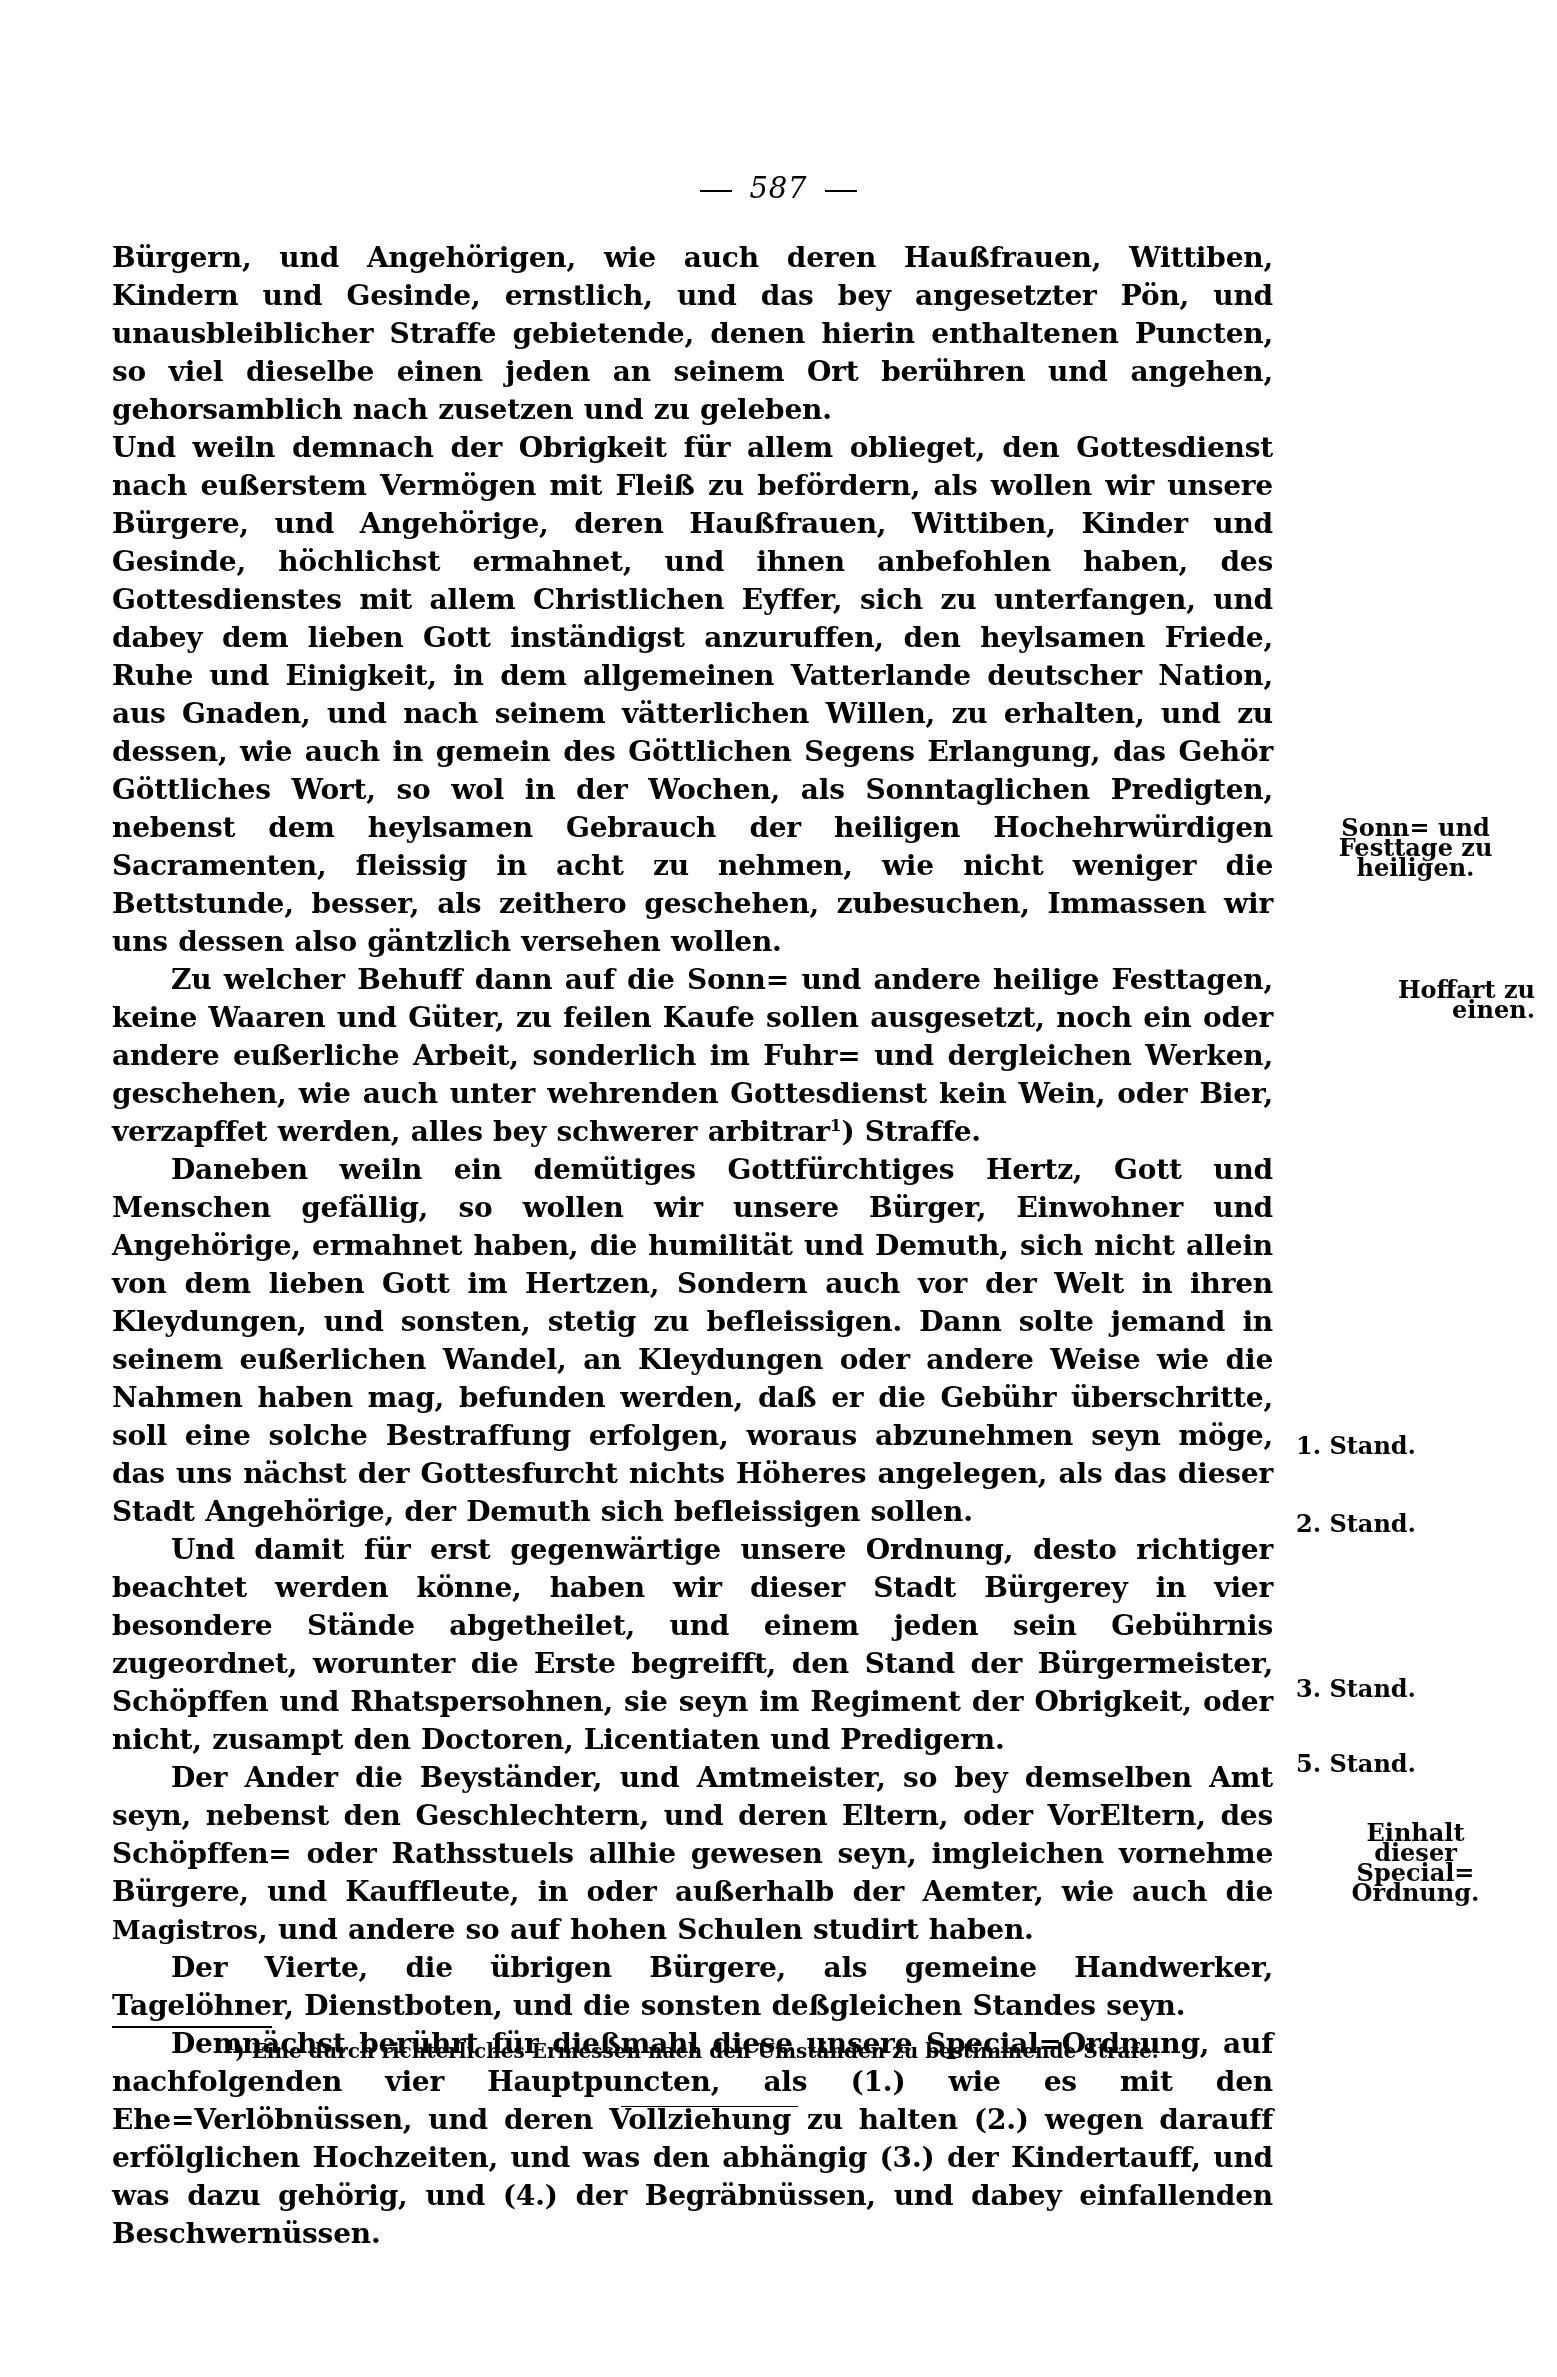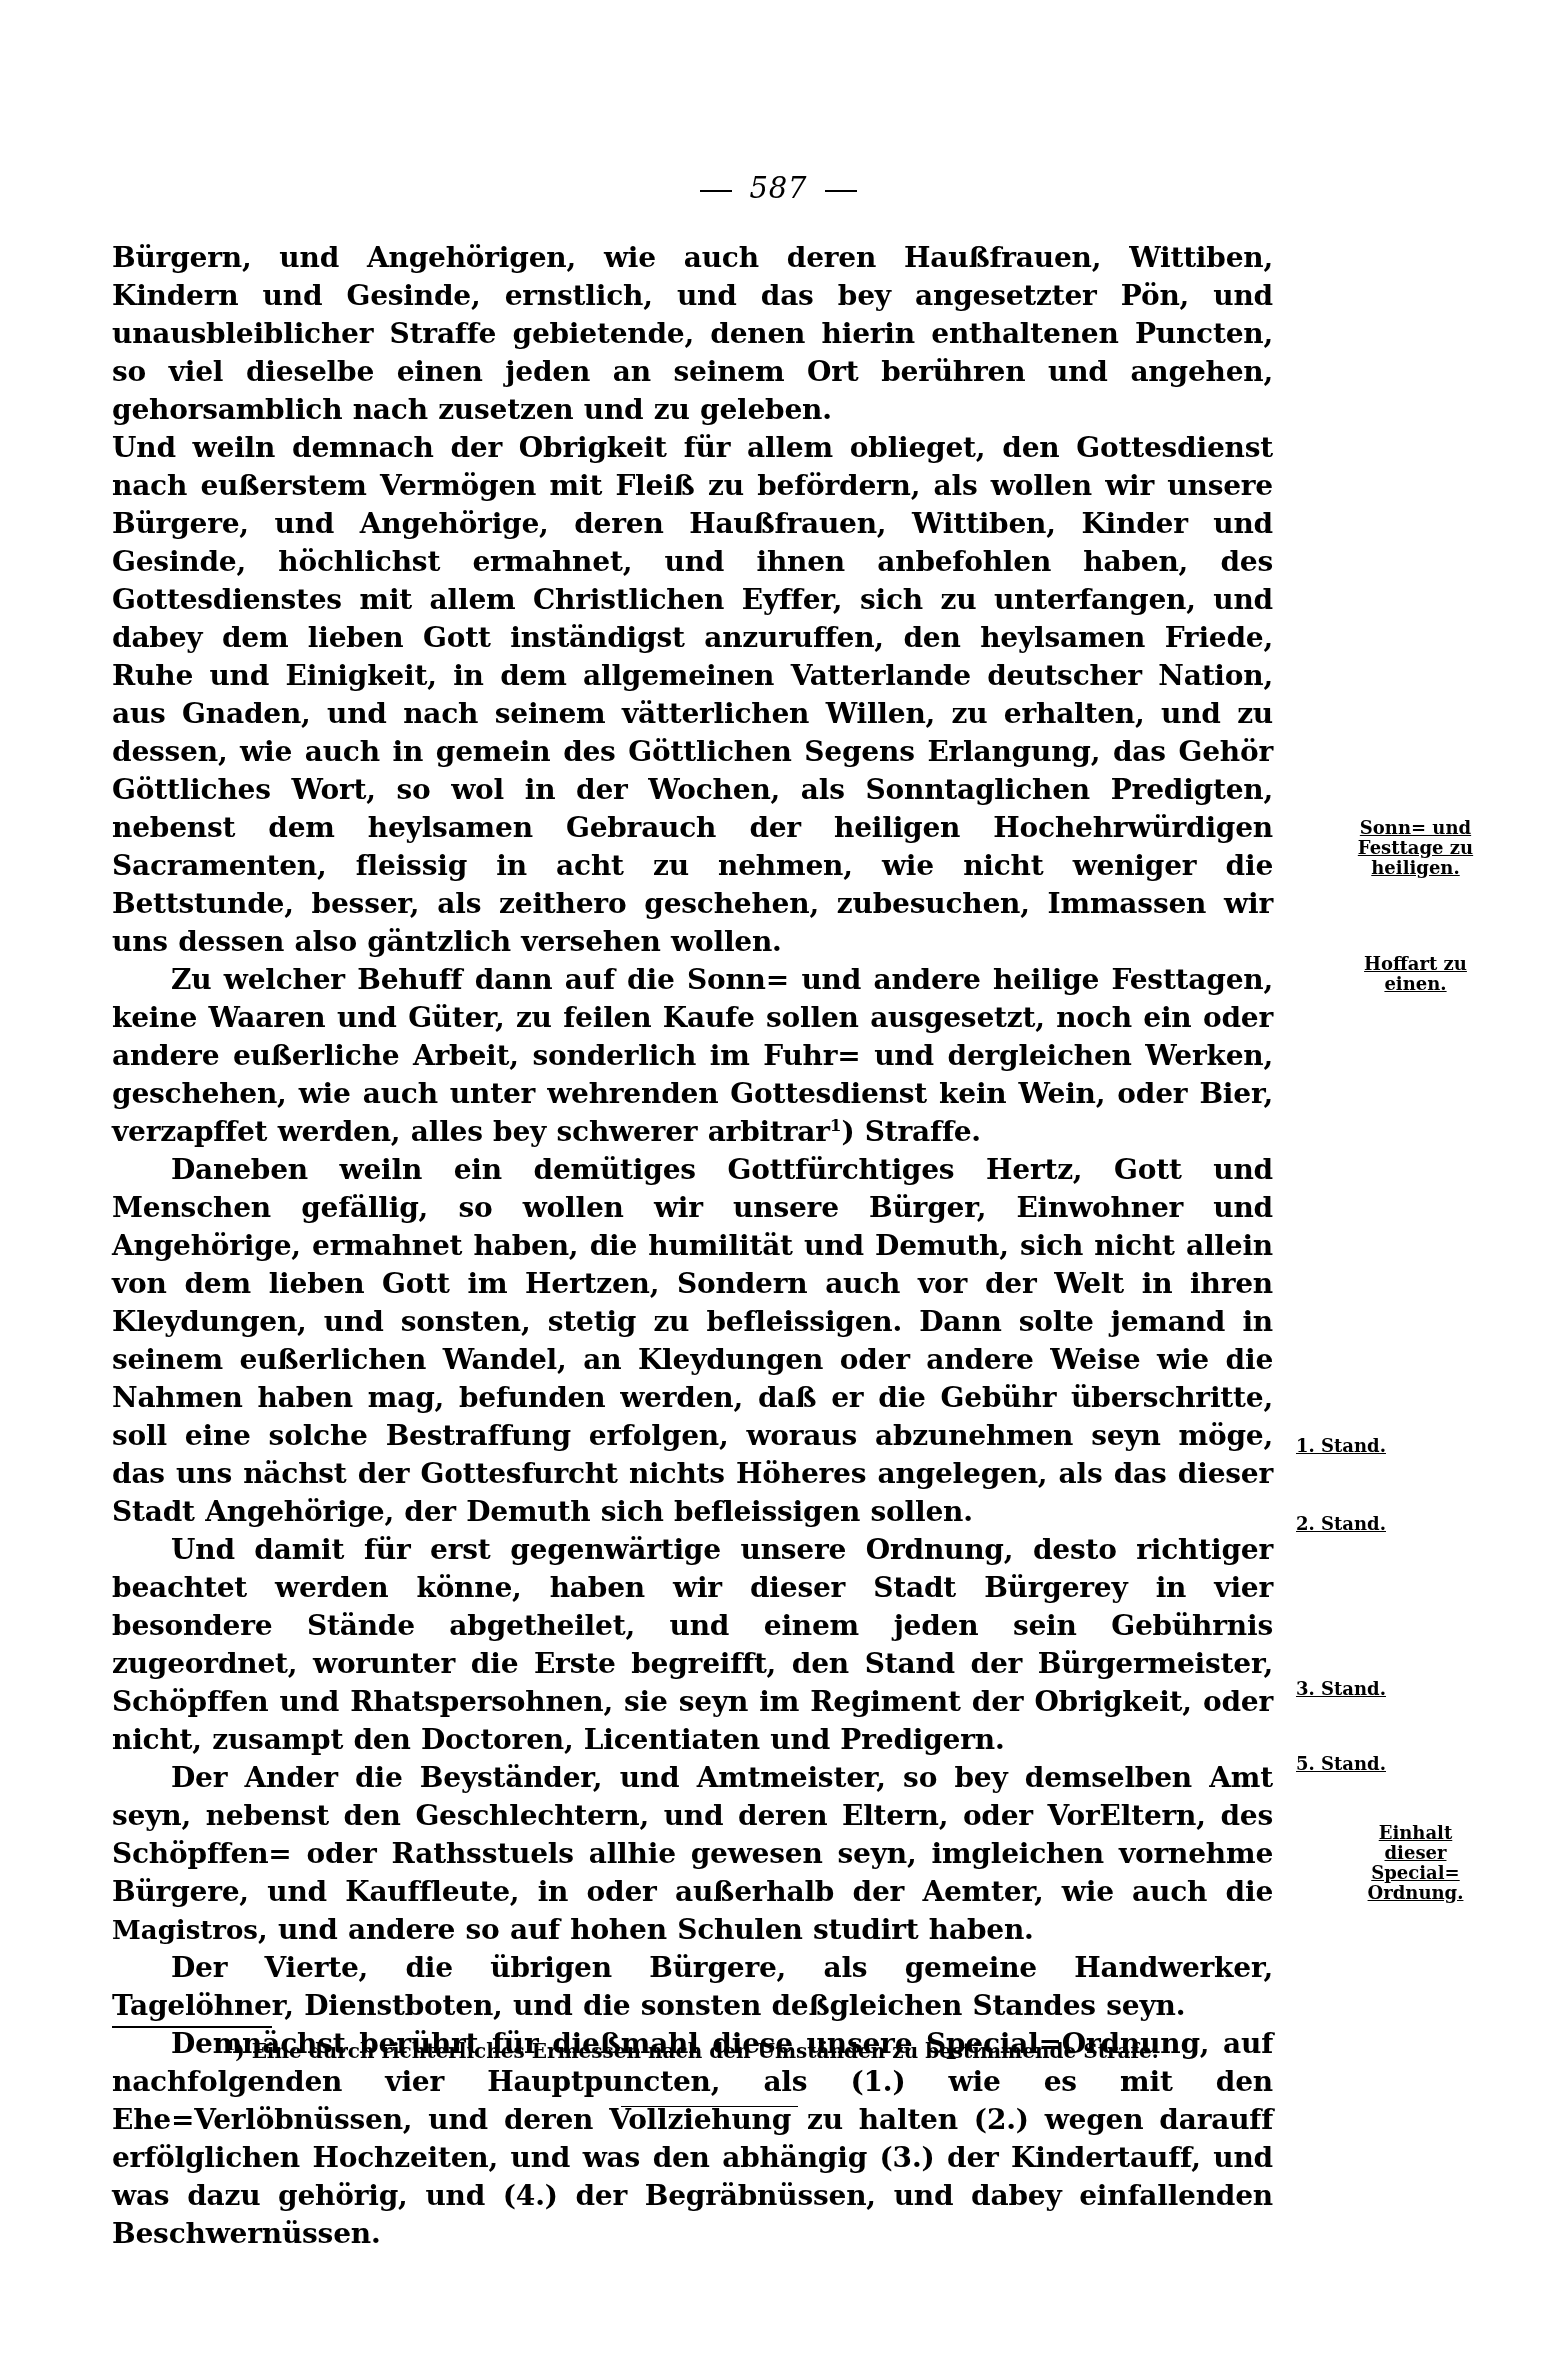--- a/index.html
+++ b/index.html
@@ -80,25 +80,24 @@
     font-weight: 600;
   }
 
   
   .margin-note {
     position: absolute;
     left: 1296px;
     width: 239px;
     font-family: "DejaVu Serif", serif;
     font-weight: 600;
-    font-size: 18px;
+    font-size: 24px;
     line-height: 20px;
     text-align: center;
     letter-spacing: 0px;
-    text-decoration: underline;
   }
   .margin-note.left-al {
     text-align: left;
   }
 
   
   .fn-rule {
     position: absolute;
     left: 112px;
     top: 2026px;
@@ -160,21 +159,21 @@
 
     <p class="para indent">Demnächst berührt für dießmahl diese unsere Special=Ordnung, auf nachfolgenden vier Hauptpuncten, als (1.) wie es mit den Ehe=Verlöbnüssen, und deren Vollziehung zu halten (2.) wegen darauff erfölglichen Hochzeiten, und was den abhängig (3.) der Kindertauff, und was dazu gehörig, und (4.) der Begräbnüssen, und dabey einfallenden Beschwernüssen.</p>
   </div>
 
   <div class="margin-note" style="top:818px;">
     <div>Sonn= und</div>
     <div>Festtage zu</div>
     <div>heiligen.</div>
   </div>
 
-  <div class="margin-note" style="top:954px;">
+  <div class="margin-note" style="top:980px;text-align:right;">
     <div>Hoffart zu</div>
     <div>einen.</div>
   </div>
 
   <div class="margin-note left-al" style="top:1436px;">
     <div>1. Stand.</div>
   </div>
 
   <div class="margin-note left-al" style="top:1514px;">
     <div>2. Stand.</div>

